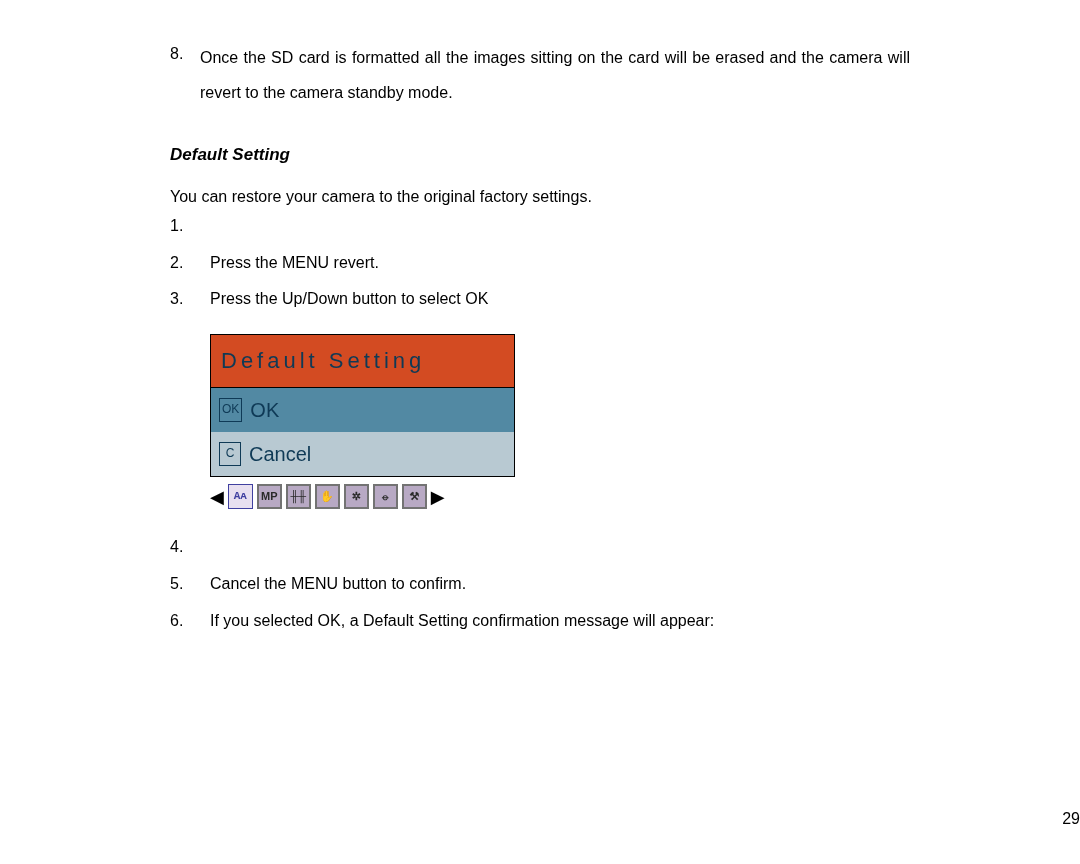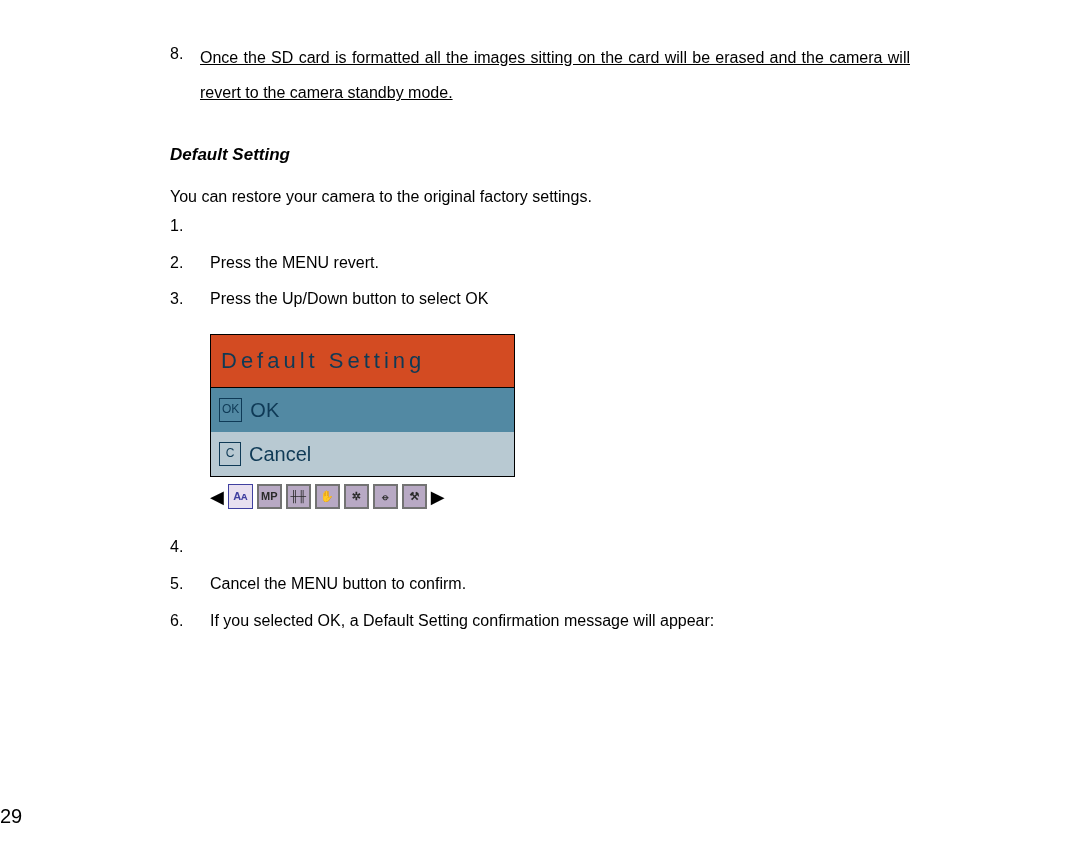--- a/index.html
+++ b/index.html
@@ -24,21 +24,20 @@
       display: flex;
       margin-bottom: 30px;
     }
     .top-item .num {
       width: 30px;
       flex-shrink: 0;
     }
     .top-item .txt {
       text-align: justify;
       line-height: 2.2;
-      text-decoration: underline;
     }
     .section-heading {
       font-style: italic;
       font-weight: bold;
       font-size: 17px;
       margin-bottom: 12px;
       margin-top: 10px;
     }
     .intro-text {
       margin-bottom: 0;
@@ -117,27 +116,28 @@
       align-items: center;
       justify-content: center;
       font-size: 11px;
       color: #2a2a2a;
       font-weight: bold;
     }
     .strip-icon.selected {
       background: #e8e0f0;
       border: 1.5px solid #4040a0;
       color: #4040a0;
+      font-family: Liberation Mono, monospace;
     }
     .page-number {
       position: absolute;
       bottom: 30px;
       width: 100%;
-      text-align: left;
-      font-size: 20px;
+      text-align: right;
+      font-size: 16px;
     }
   </style>
 </head>
 <body>
 
 <div class="content">
   <div class="top-item">
     <div class="num">8.</div>
     <div class="txt">Once the SD card is formatted all the images sitting on the card will be erased and the camera will revert to the camera standby mode.</div>
   </div>

